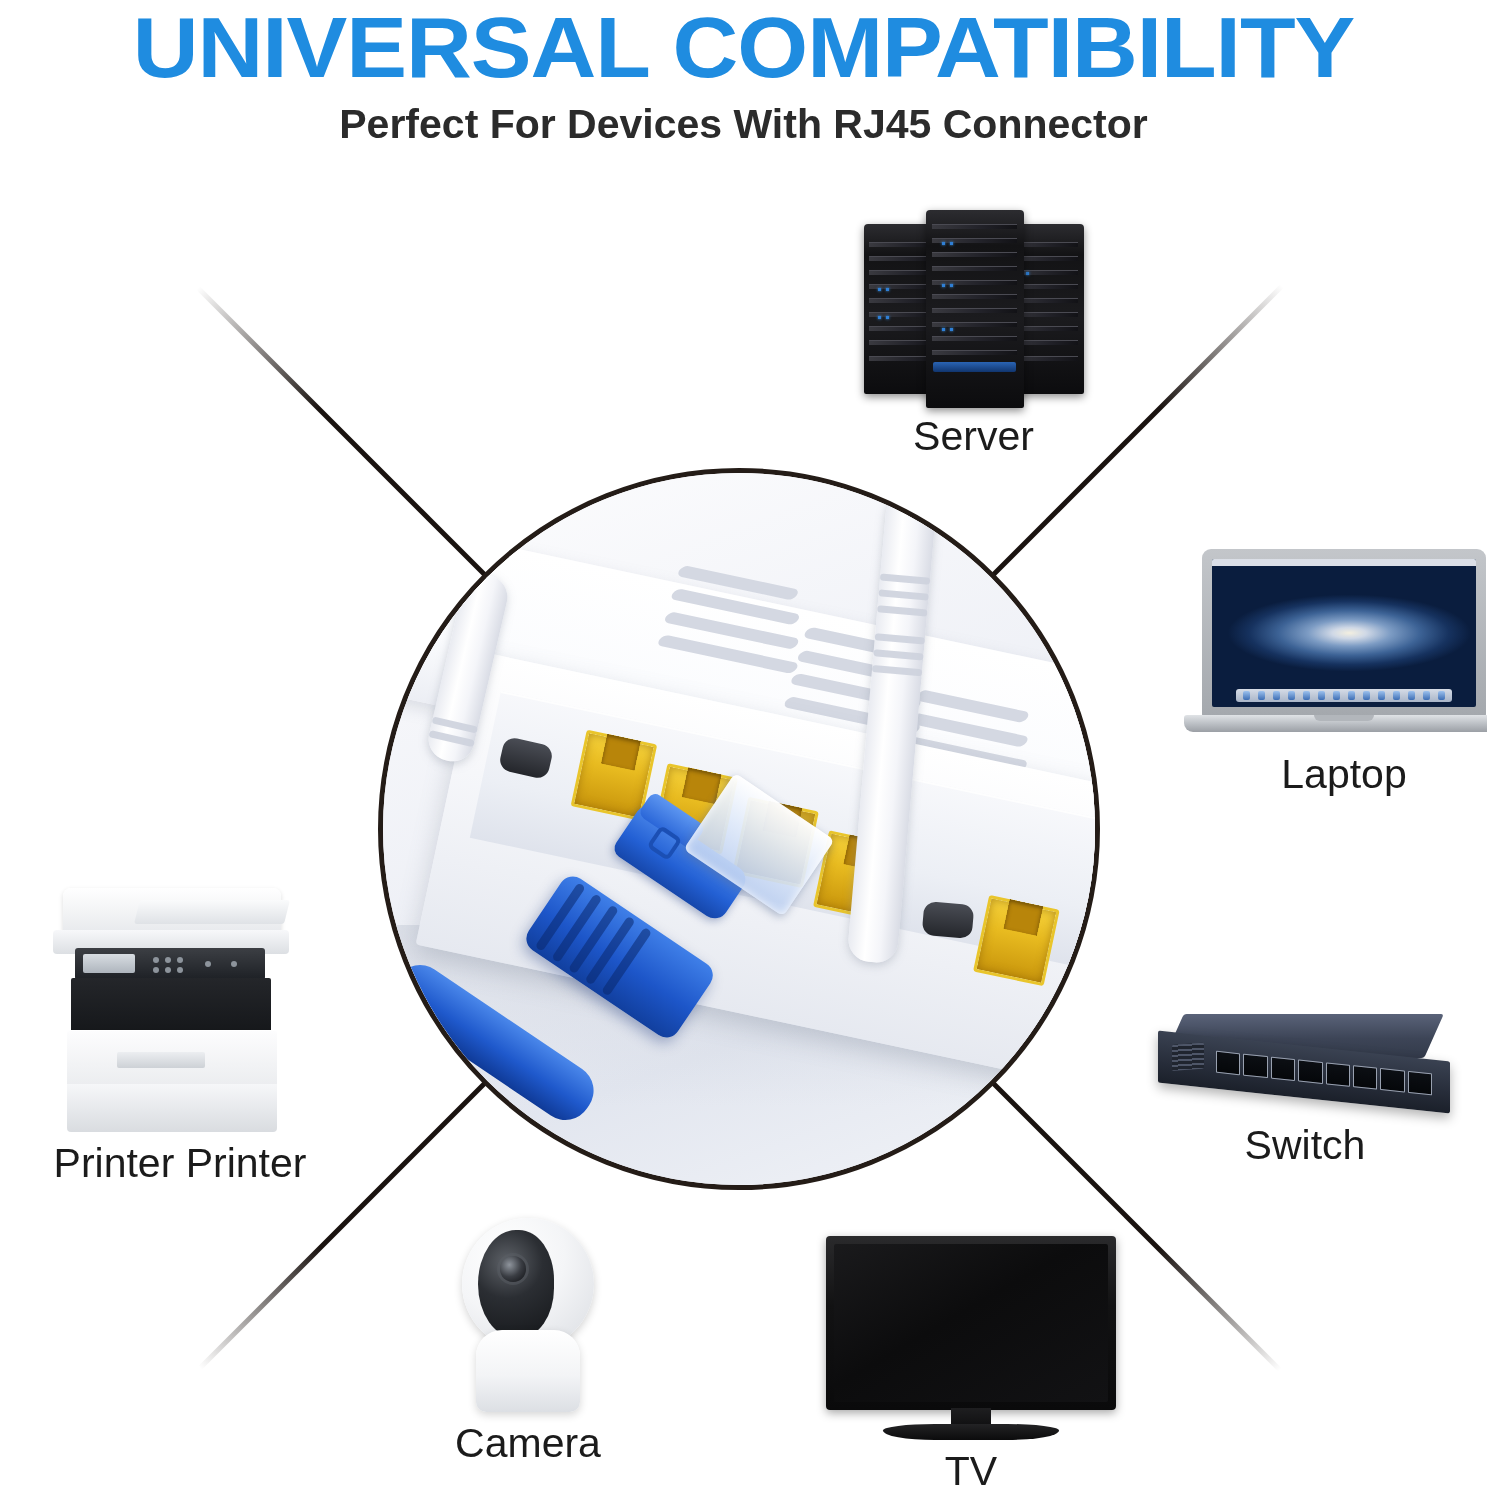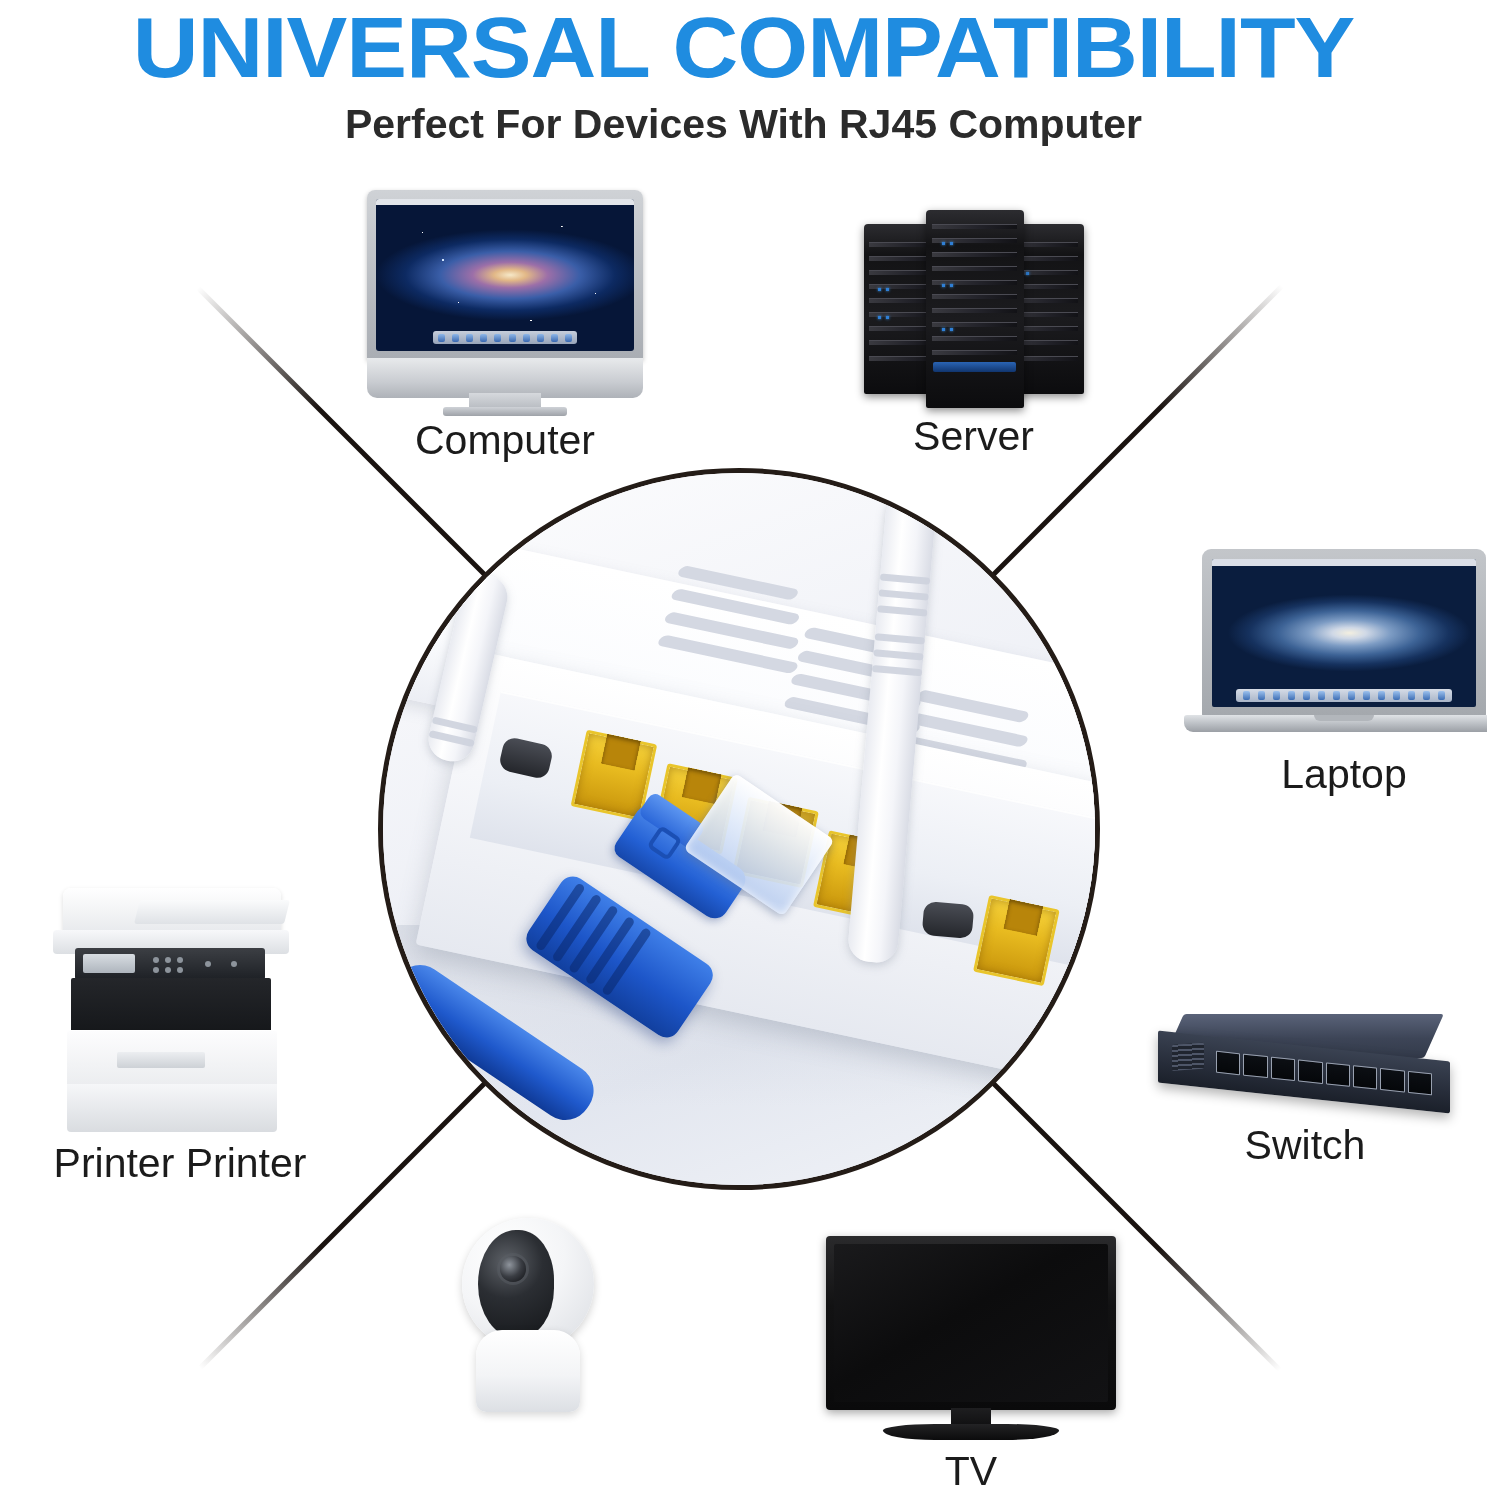--- a/index.html
+++ b/index.html
@@ -503,21 +503,21 @@
     background:linear-gradient(180deg,#232325,#0b0b0c);
     border-radius:50%/70% 70% 100% 100%;
   }
 </style>
 </head>
 <body>
 
 <div id="stage">
 
   <div class="title">UNIVERSAL COMPATIBILITY</div>
-  <div class="subtitle">Perfect For Devices With RJ45 Computer</div>
+  <div class="subtitle">Perfect For Devices With RJ45 Connector</div>
 
   <svg class="spokes" width="1487" height="1500" viewBox="0 0 1487 1500">
     <defs>
       <linearGradient id="fadeUp" x1="0" y1="1" x2="0" y2="0">
         <stop offset="0%" stop-color="#1a1310" stop-opacity="1"></stop>
         <stop offset="62%" stop-color="#1a1310" stop-opacity="1"></stop>
         <stop offset="100%" stop-color="#1a1310" stop-opacity="0"></stop>
       </linearGradient>
       <linearGradient id="fadeDown" x1="0" y1="0" x2="0" y2="1">
         <stop offset="0%" stop-color="#1a1310" stop-opacity="1"></stop>
@@ -628,45 +628,20 @@
         <i style="left:74px;"></i>
           <i style="left:94px;"></i>
       </div>
       <div class="cab-clip"></div>
       <div class="cab-latch"></div>
       <div class="cab-dot"></div>
       <div class="cab-plug"></div>
     </div>
   </div>
 
-  <div class="node" style="left:357px; top:190px; width:296px;">
-    <div class="art imac">
-      <div class="bezel">
-        <div class="screen">
-          <span class="menubar"></span>
-          <span class="dock">
-              <s></s>
-              <s></s>
-              <s></s>
-              <s></s>
-              <s></s>
-              <s></s>
-              <s></s>
-              <s></s>
-              <s></s>
-              <s></s>
-            </span>
-        </div>
-      </div>
-      <div class="chin"></div>
-      <div class="neck"></div>
-      <div class="foot"></div>
-    </div>
-    <div class="label">Computer</div>
-  </div>
 
   <div class="node" style="left:840px; top:196px; width:267px;">
     <div class="art server">
       <div class="rack left">
         <u style="top:18px"></u>
           <u style="top:32px"></u>
           <u style="top:46px"></u>
         <u style="top:60px"></u>
           <u style="top:74px"></u>
           <u style="top:88px"></u>
@@ -792,20 +767,21 @@
 
   <div class="node" style="left:448px; top:1218px; width:160px;">
     <div class="art camera">
       <div class="head">
           <div class="dome">
             <div class="lens"></div>
           </div>
         </div>
       <div class="base"></div>
     </div>
+    <div class="label" style="margin-left:-38px;width:236px;">Camera</div>
   </div>
 
   <div class="node" style="left:826px; top:1236px; width:290px;">
     <div class="art tv">
       <div class="frame">
           <div class="panel"></div>
         </div>
       <div class="neck"></div>
       <div class="stand"></div>
     </div>

